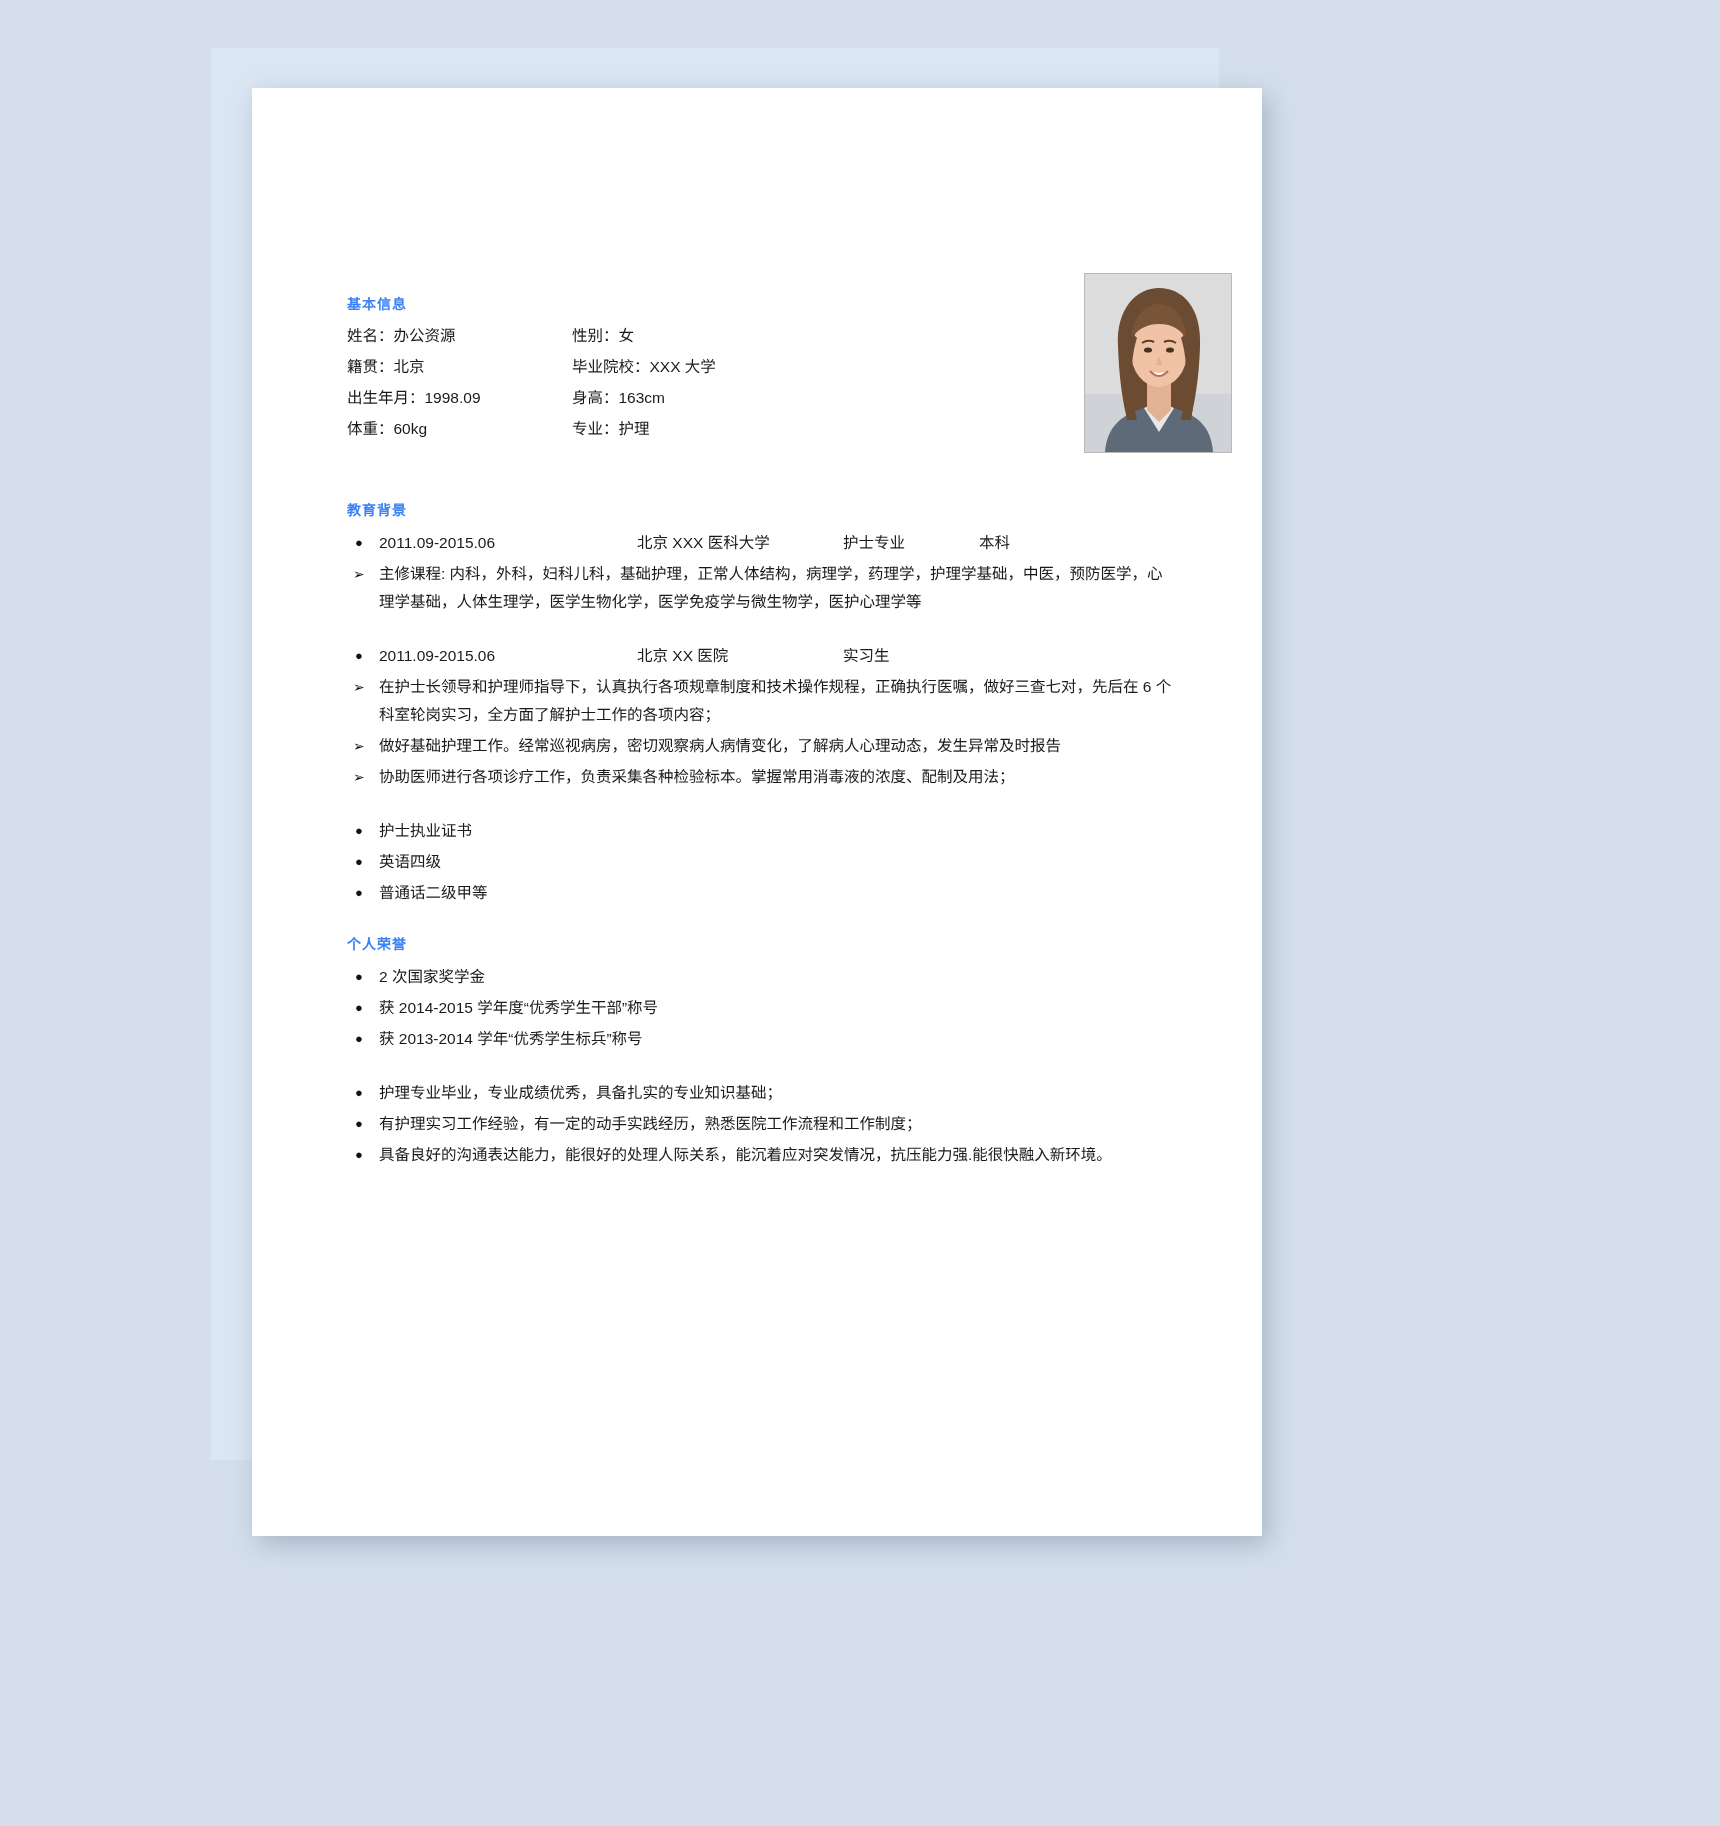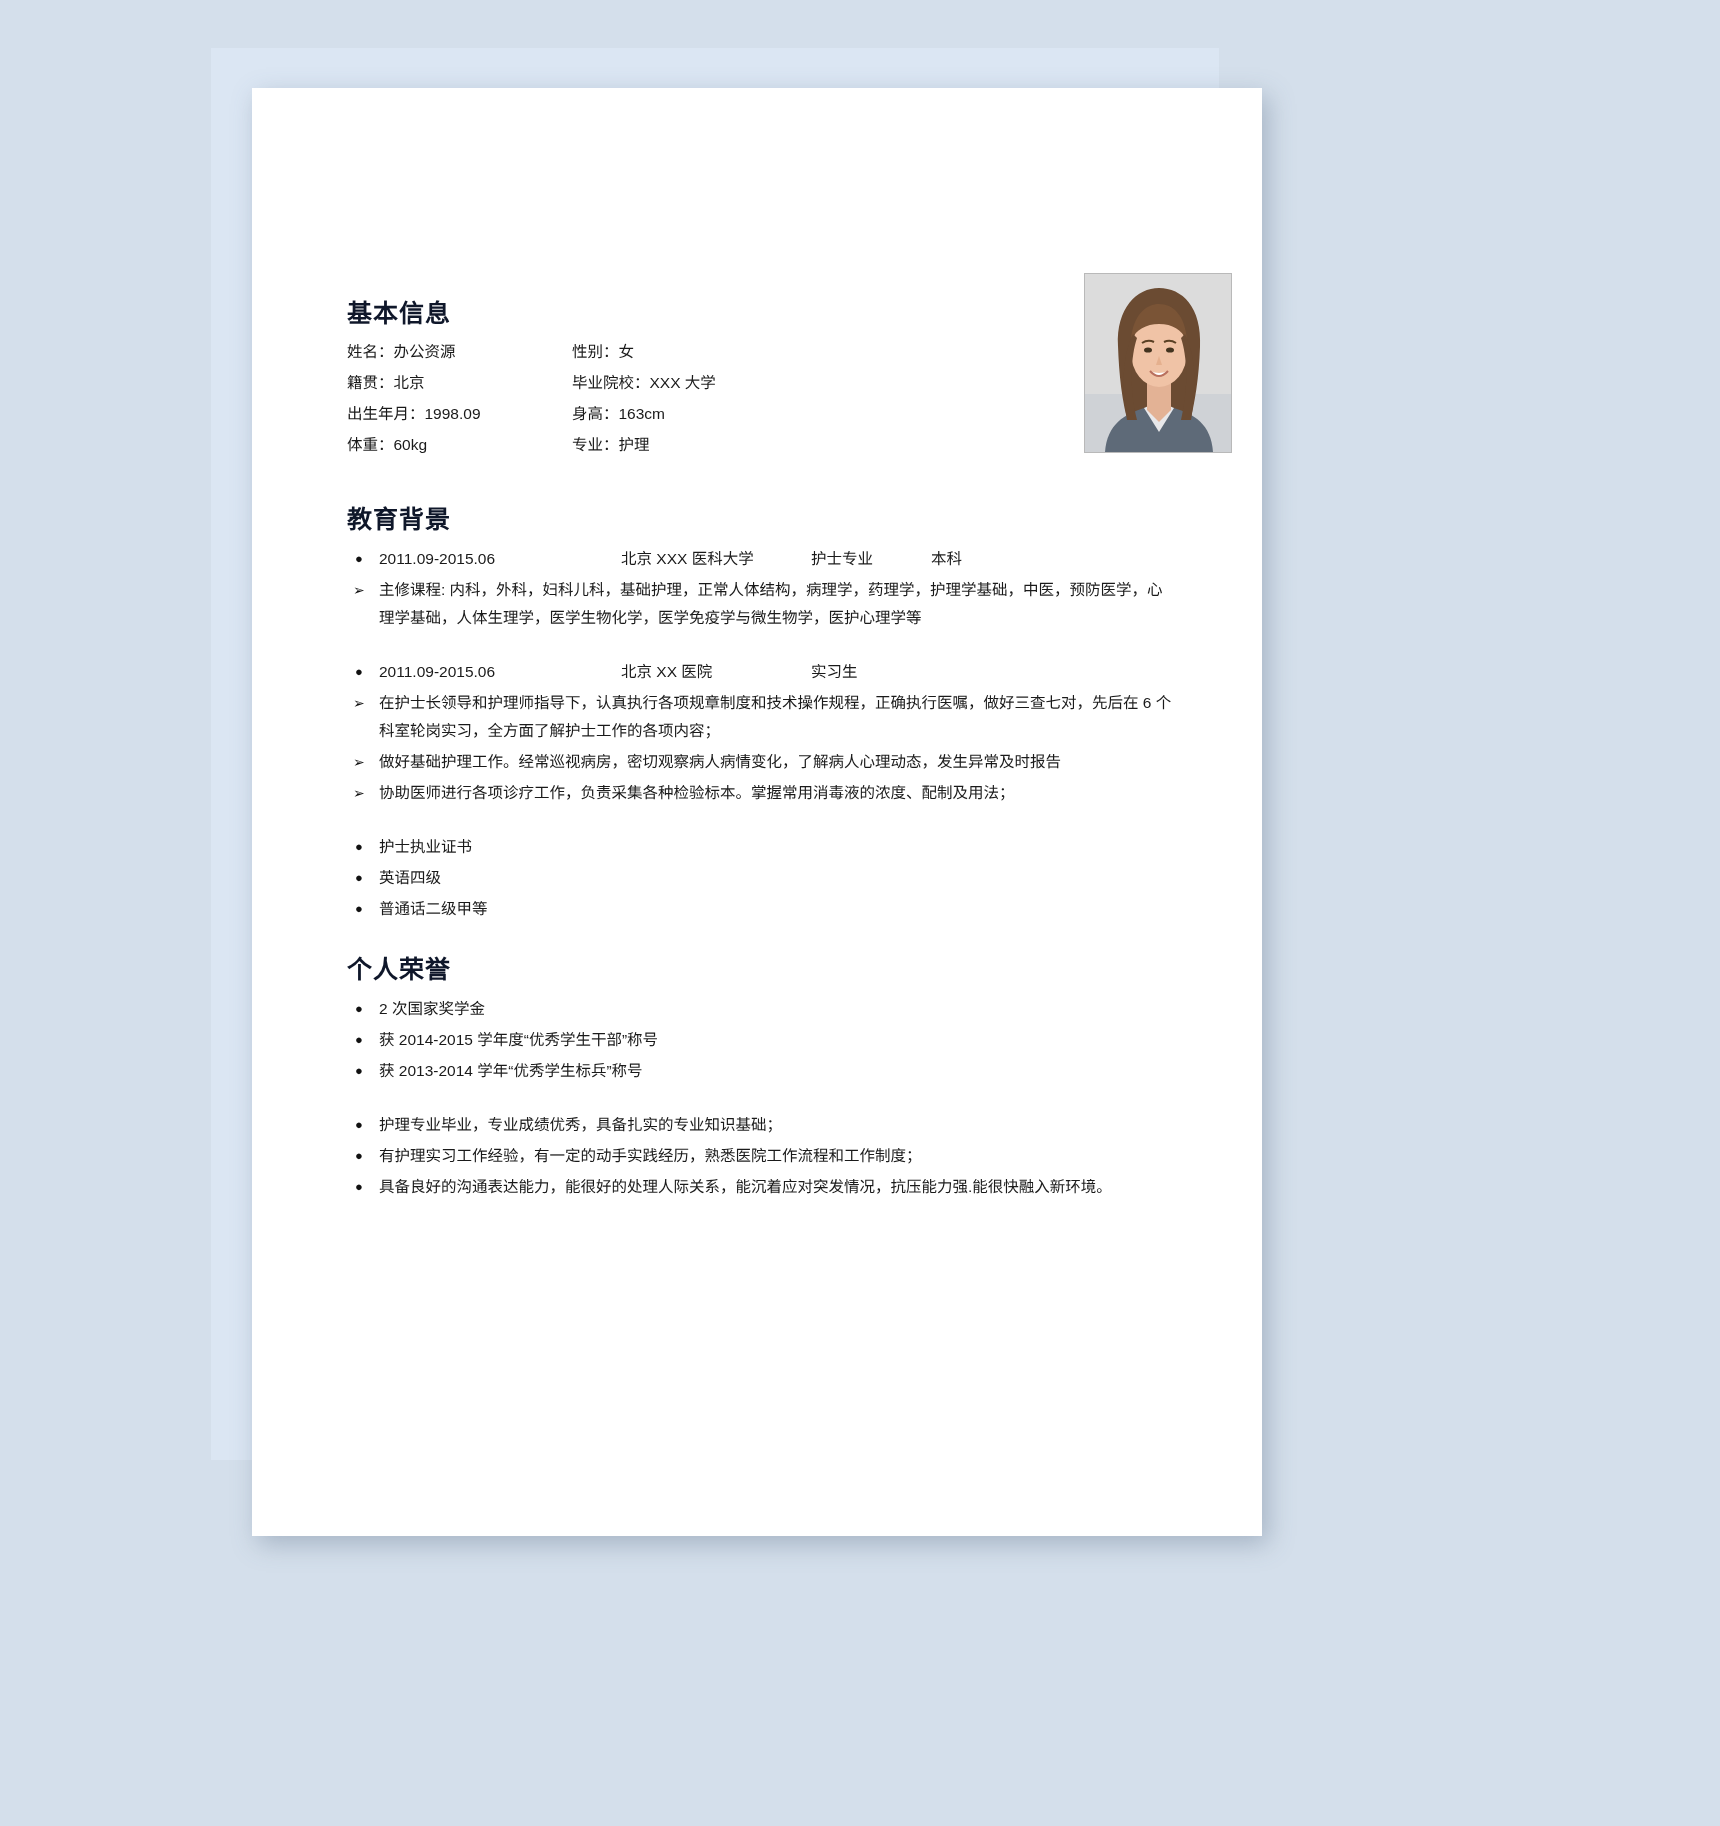--- a/index.html
+++ b/index.html
@@ -33,22 +33,22 @@
     box-shadow: 6px 8px 24px rgba(80, 100, 125, 0.35);
   }
   .content {
     position: absolute;
     left: 95px;
     top: 205px;
     width: 830px;
   }
   
   .section-title {
-    color: #0f172a;
-    font-size: 25px;
+    color: #3b82f6;
+    font-size: 14px;
     font-weight: bold;
     letter-spacing: 1px;
     margin: 0 0 10px 0;
   }
   .section {
     margin-bottom: 26px;
   }
 
   
   .basic-wrap {
@@ -98,20 +98,21 @@
     font-size: 13px;
     line-height: 28px;
     color: #111;
   }
   ul.items li.arrow .marker {
     left: 6px;
     font-size: 14px;
   }
   .row-line {
     display: flex;
+    gap: 16px;
   }
   .row-line .c1 { width: 242px; }
   .row-line .c2 { width: 190px; }
   .row-line .c3 { width: 120px; }
   .indent-text { display: block; }
   .spaced { margin-bottom: 9px; }
 </style>
 </head>
 <body>
 

